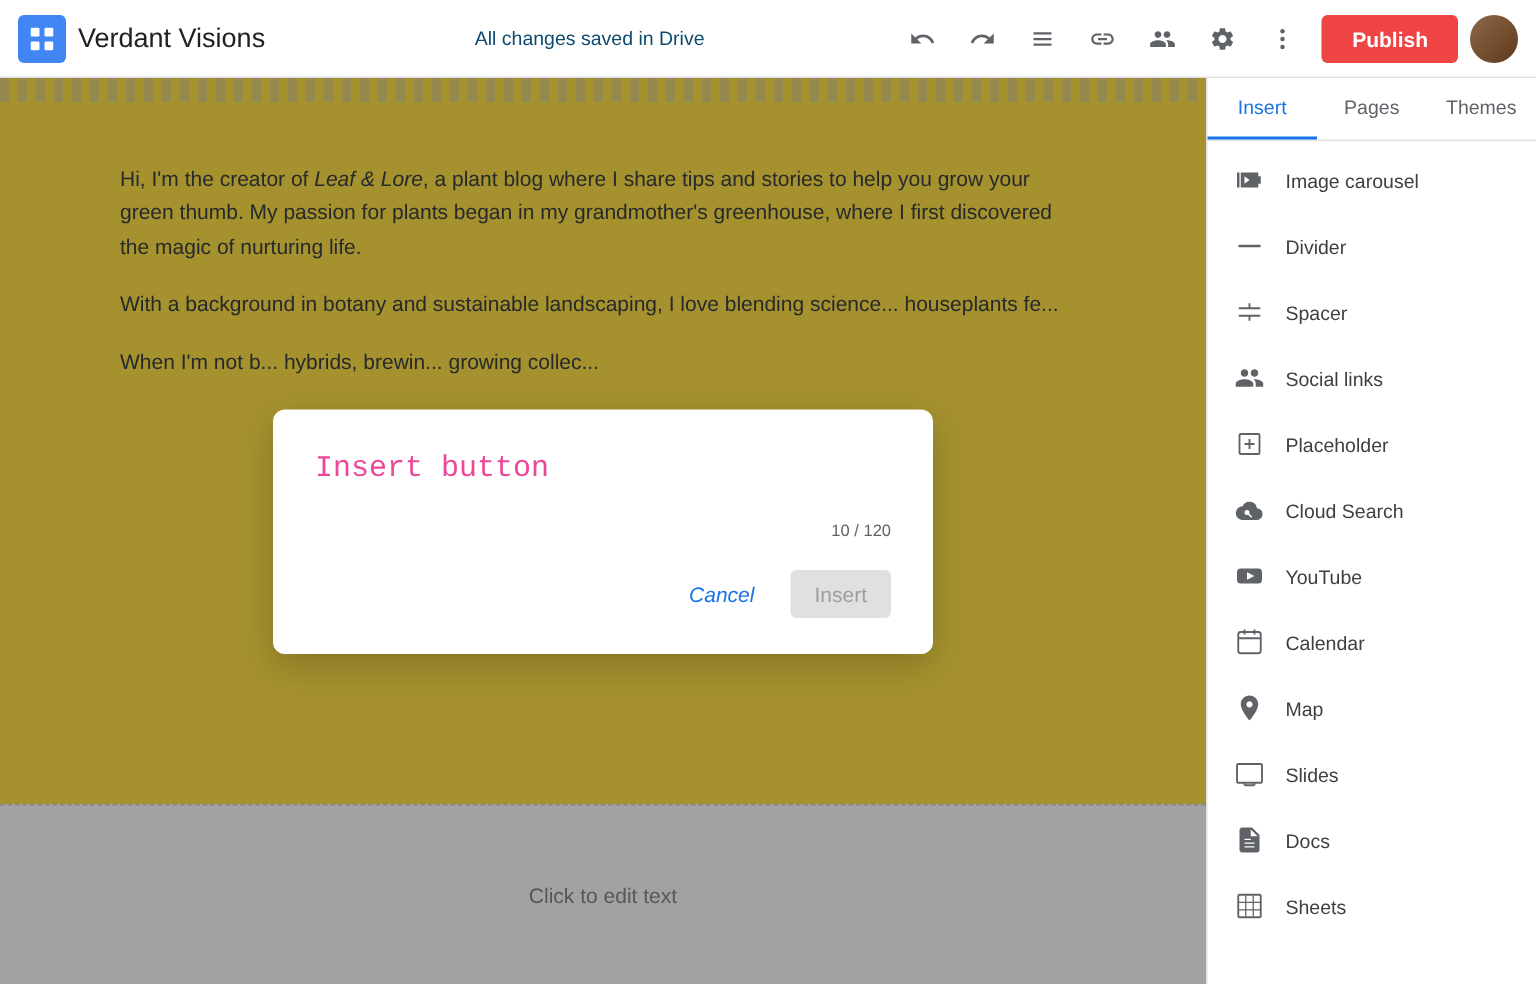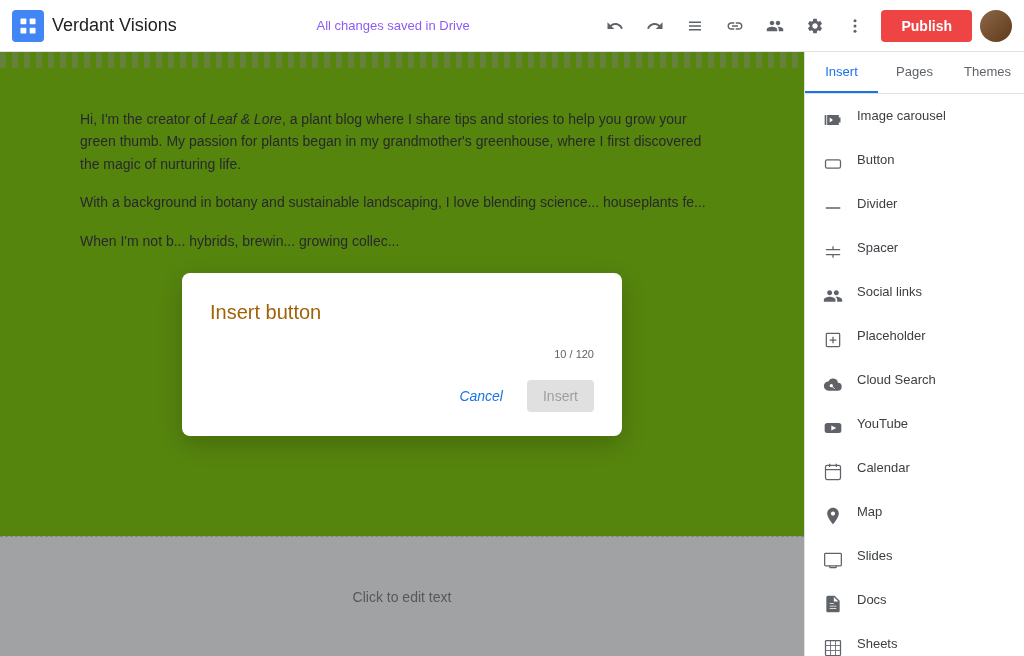--- a/index.html
+++ b/index.html
@@ -11,21 +11,21 @@
       background: #fff; border-bottom: 1px solid #e0e0e0;
       padding: 0 12px; gap: 8px; position: relative; z-index: 10;
     }
     .topbar-logo {
       width: 32px; height: 32px; background: #4285f4; border-radius: 4px;
       display: flex; align-items: center; justify-content: center;
       flex-shrink: 0;
     }
     .topbar-logo svg { width: 20px; height: 20px; }
     .topbar-title { font-size: 18px; color: #202124; margin-right: 12px; white-space: nowrap; text-align: center; }
-    .topbar-status { font-size: 13px; color: #8b5cf6; flex: 1; text-align: center; }
+    .topbar-status { font-size: 13px; color: #0c4a6e; flex: 1; text-align: center; }
     .topbar-actions { display: flex; align-items: center; gap: 4px; }
     .icon-btn {
       width: 36px; height: 36px; border-radius: 50%; border: none;
       background: transparent; cursor: pointer; display: flex; align-items: center;
       justify-content: center; color: #5f6368; font-size: 16px;
     }
     .publish-btn {
       background: #ef4444; color: #fff; border: none; border-radius: 4px;
       padding: 8px 20px; font-size: 14px; font-weight: 600; cursor: pointer;
       margin-left: 4px;
@@ -35,21 +35,21 @@
       overflow: hidden; cursor: pointer; margin-left: 4px;
     }
 
     
     .app-body { display: flex; height: calc(656px - 52px); }
 
     
     .main-area { flex: 1; overflow: hidden; position: relative; background: #e8eaed; }
 
     
-    .page-canvas { background: #84cc16; margin: 0 auto; width: 100%; height: 100%; overflow: hidden; position: relative; }
+    .page-canvas { background: #fde047; margin: 0 auto; width: 100%; height: 100%; overflow: hidden; position: relative; }
 
     
     .dotted-banner {
       height: 16px; background: repeating-linear-gradient(90deg, #c0c0c0 0, #c0c0c0 6px, transparent 6px, transparent 12px);
       opacity: 0.4;
     }
 
     .page-content { padding: 40px 80px 40px 80px; }
     .page-text { font-size: 14px; color: #3c4043; line-height: 1.6; margin-bottom: 16px; }
     .italic { font-style: italic; }
@@ -64,41 +64,41 @@
     .right-sidebar { width: 220px; background: #fff; border-left: 1px solid #e0e0e0; display: flex; flex-direction: column; }
     .sidebar-tabs { display: flex; border-bottom: 1px solid #e0e0e0; }
     .sidebar-tab {
       flex: 1; padding: 12px 4px; text-align: center; font-size: 13px;
       color: #5f6368; cursor: pointer; border-bottom: 2px solid transparent;
     }
     .sidebar-tab.active { color: #1a73e8; border-bottom: 2px solid #1a73e8; font-weight: 500; }
 
     .sidebar-items { overflow-y: auto; flex: 1; padding: 4px 0; }
     .sidebar-item {
-      display: flex; align-items: flex-start; gap: 12px; padding: 10px 16px;
+      display: flex; align-items: center; gap: 12px; padding: 10px 16px;
       cursor: pointer; font-size: 13px; color: #3c4043;
     }
     .sidebar-item-icon {
       width: 24px; height: 24px; display: flex; align-items: center;
       justify-content: center; color: #5f6368; flex-shrink: 0;
     }
 
     
     .modal-backdrop {
       position: absolute; top: 0; left: 0; right: 0; bottom: 0;
       background: rgba(0,0,0,0.35); display: flex; align-items: center;
       justify-content: center; z-index: 50;
     }
 
     
     .modal {
       background: #fff; border-radius: 8px; width: 440px;
       box-shadow: 0 8px 24px rgba(0,0,0,0.2); padding: 28px 28px 24px;
     }
-    .modal-title { font-size: 20px; color: #a16207; margin-bottom: 24px; font-weight: 400; }
+    .modal-title { font-size: 20px; color: #ec4899; margin-bottom: 24px; font-weight: 400; font-family: Liberation Mono, monospace; }
     .modal-field { margin-bottom: 8px; }
     .field-label { font-size: 12px; color: #5f6368; margin-bottom: 4px; }
     .field-input {
       width: 100%; border: none; border-bottom: 2px solid #1a73e8;
       background: #f8f9fa; padding: 8px 8px 6px; font-size: 15px;
       color: #202124; outline: none; border-radius: 4px 4px 0 0;
     }
     .field-counter { text-align: right; font-size: 11px; color: #5f6368; margin-bottom: 16px; }
     .link-field {
       width: 100%; border: 1px solid #e0e0e0; background: #f8f9fa;
@@ -220,28 +220,20 @@
 
       <div class="sidebar-item">
         <div class="sidebar-item-icon">
           <svg width="20" height="20" viewBox="0 0 24 24" fill="#5f6368">
               <path d="M2 6h2v12H2zm3 0h14v12H5zm3 3v6l4-3zm8 0h2v6h-2zm3 0h2v6h-2z"></path>
             </svg>
         </div>
         <span>Image carousel</span>
       </div>
 
-      <div class="sidebar-item">
-        <div class="sidebar-item-icon">
-          <svg width="20" height="20" viewBox="0 0 24 24" fill="#5f6368">
-              <rect x="3" y="7" width="18" height="10" rx="2" stroke="#5f6368" stroke-width="1.5" fill="none"></rect>
-            </svg>
-        </div>
-        <span>Button</span>
-      </div>
 
       <div class="sidebar-item">
         <div class="sidebar-item-icon">
           <svg width="20" height="20" viewBox="0 0 24 24" fill="#5f6368">
               <path d="M4 12h16" stroke="#5f6368" stroke-width="2" stroke-linecap="round"></path>
             </svg>
         </div>
         <span>Divider</span>
       </div>
 

